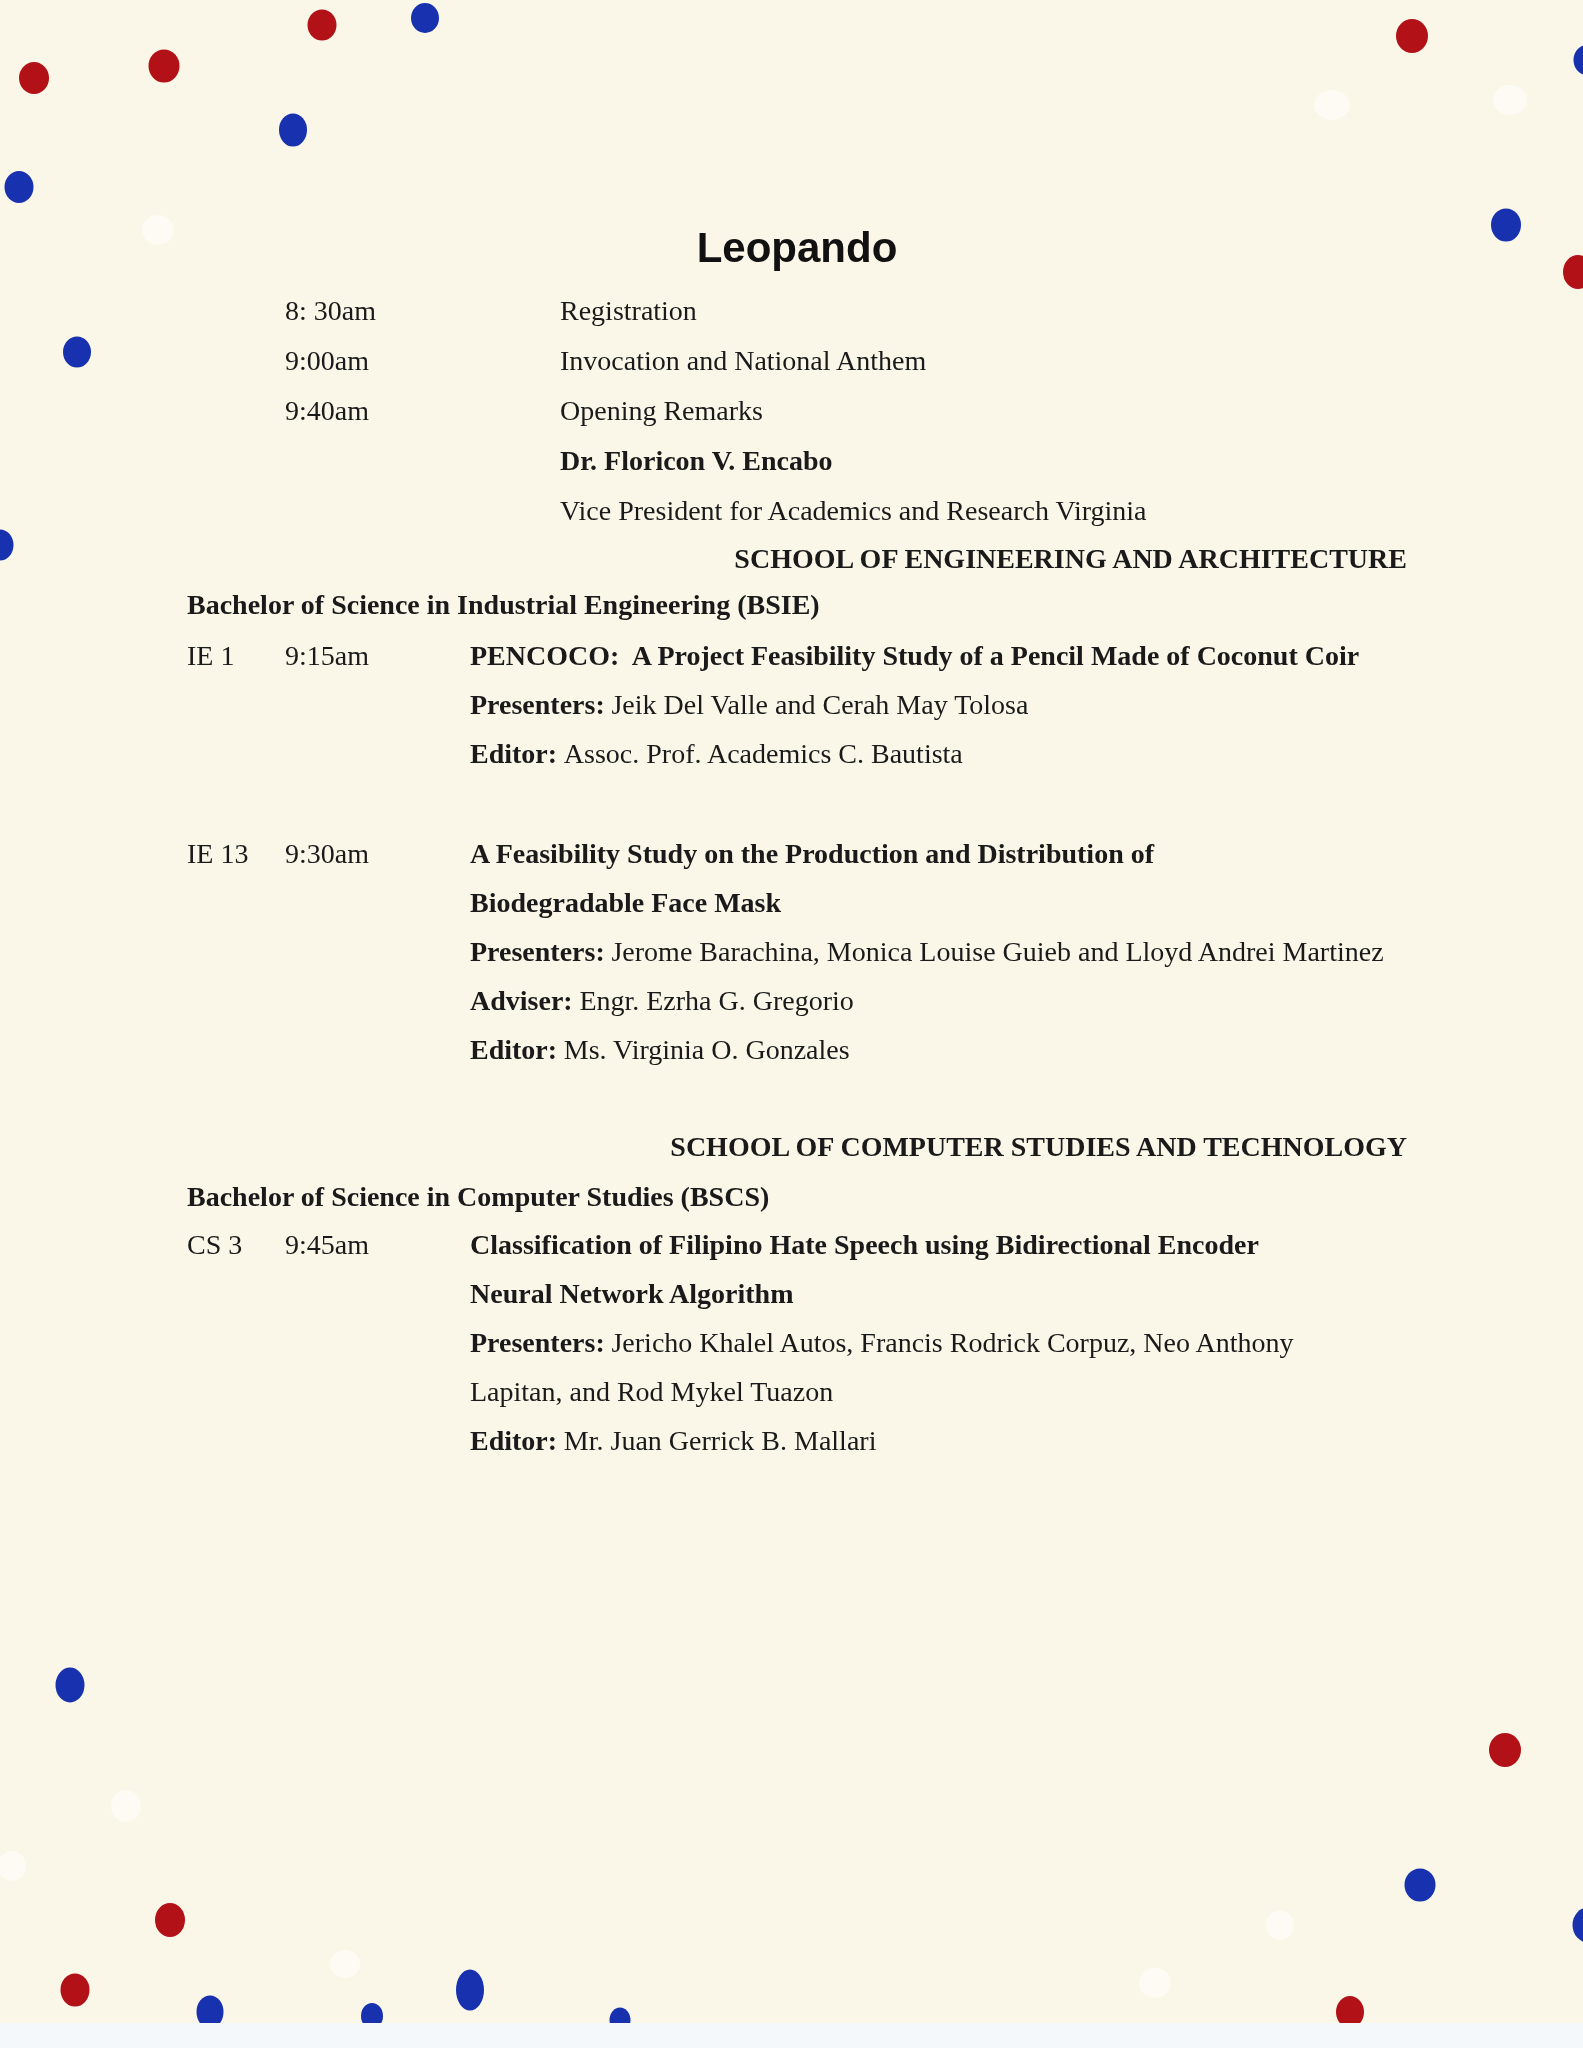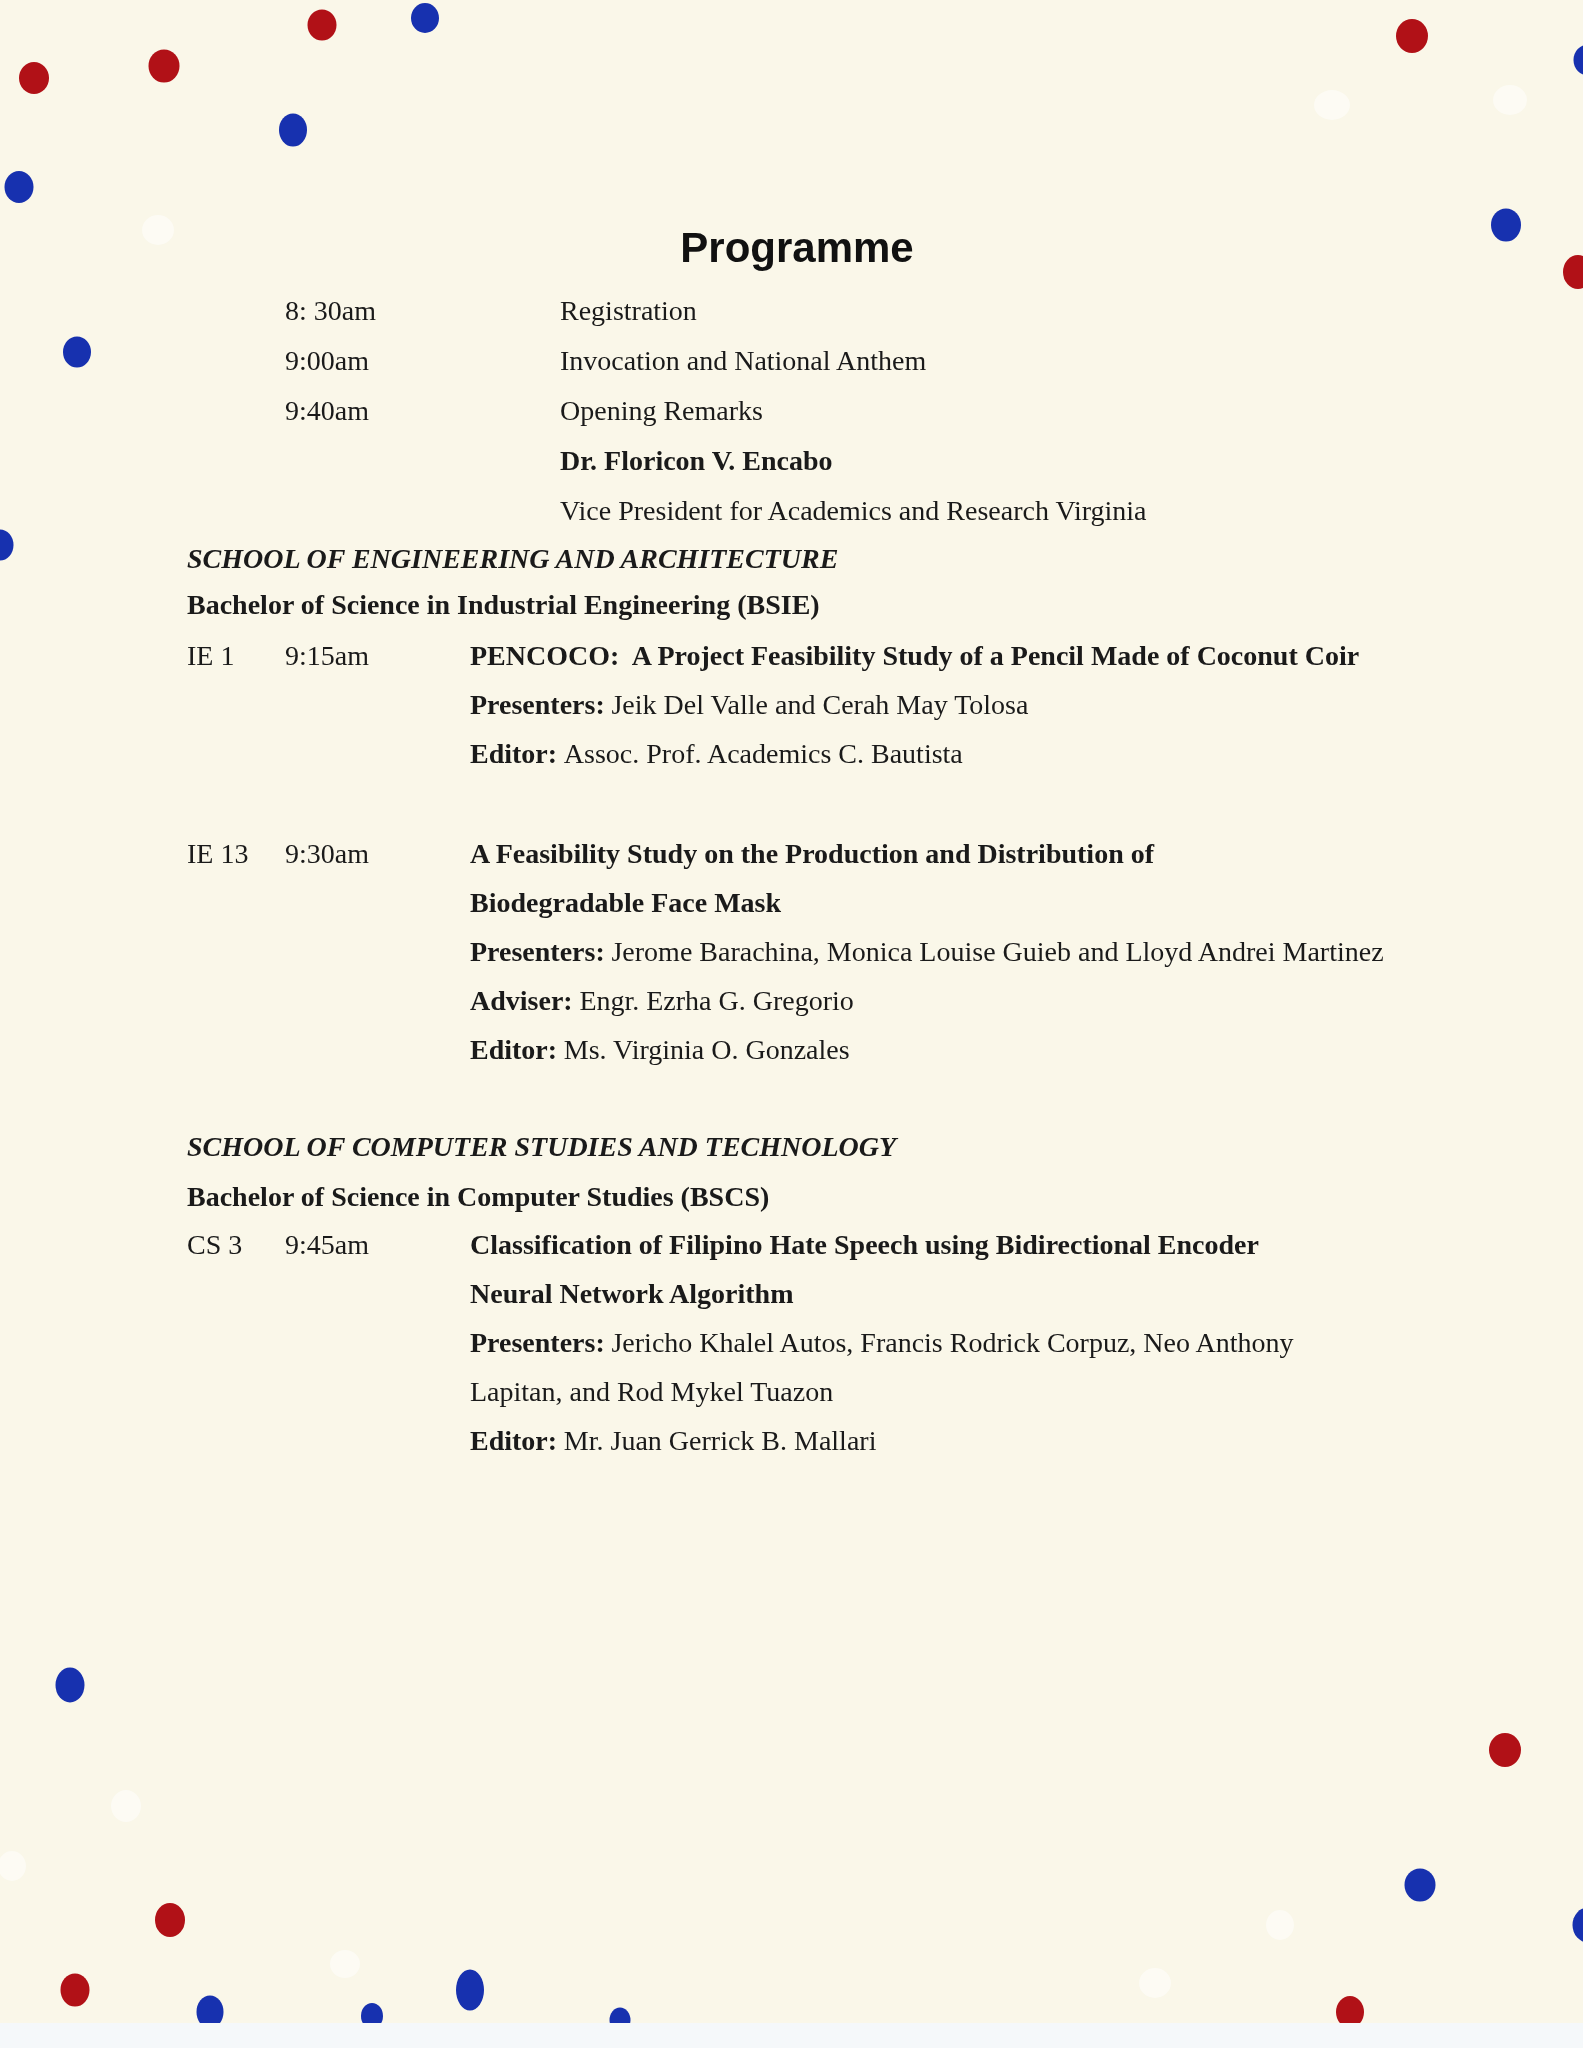--- a/index.html
+++ b/index.html
@@ -21,21 +21,21 @@
     width:1220px;text-align:center;
     font-family:"Liberation Sans","DejaVu Sans",sans-serif;
     font-weight:bold;font-size:42px;line-height:49px;color:#111;
   }
   .schedule{margin-top:14px;}
   .schedule .row{line-height:50px;}
   .s-gap{width:98px;flex:none;}
   .s-time{width:275px;flex:none;}
   .b{font-weight:bold;}
   .section-label{margin-top:50px;line-height:46px;font-weight:bold;}
-  .center-line{width:1220px;text-align:left;font-weight:bold;line-height:46px;font-style:italic;}
+  .center-line{width:1220px;text-align:right;font-weight:bold;line-height:46px;}
   .program-line{font-weight:bold;line-height:46px;}
   .mt4{margin-top:4px;}
   .entry{margin-top:3px;}
   .entry.gap{margin-top:51px;}
   .entry.nogap{margin-top:0;}
   .c-code{width:98px;flex:none;}
   .c-time{width:185px;flex:none;}
   .c-body{flex:1;min-width:0;}
   .val{margin-left:0.24em;}
 </style>
@@ -73,21 +73,21 @@
       <div class="dot" style="left: 1510px; top: 100px; width: 34px; height: 30px; background: rgb(255, 255, 255); opacity: 0.5;"></div>
       <div class="dot" style="left: 126px; top: 1806px; width: 30px; height: 32px; background: rgb(255, 255, 255); opacity: 0.5;"></div>
       <div class="dot" style="left: 12px; top: 1866px; width: 28px; height: 30px; background: rgb(255, 255, 255); opacity: 0.5;"></div>
       <div class="dot" style="left: 1280px; top: 1925px; width: 28px; height: 30px; background: rgb(255, 255, 255); opacity: 0.5;"></div>
       <div class="dot" style="left: 1155px; top: 1983px; width: 32px; height: 30px; background: rgb(255, 255, 255); opacity: 0.5;"></div>
       <div class="dot" style="left: 345px; top: 1964px; width: 30px; height: 28px; background: rgb(255, 255, 255); opacity: 0.5;"></div>
     </div>
 
   <div class="content">
 
-    <div class="title">Programme</div>
+    <div class="title">Leopando</div>
 
     <div class="schedule">
       <div class="row">
         <span class="s-gap"></span>
         <span class="s-time">8: 30am</span>
         <span>Registration</span>
       </div>
       <div class="row">
         <span class="s-gap"></span>
         <span class="s-time">9:00am</span>

